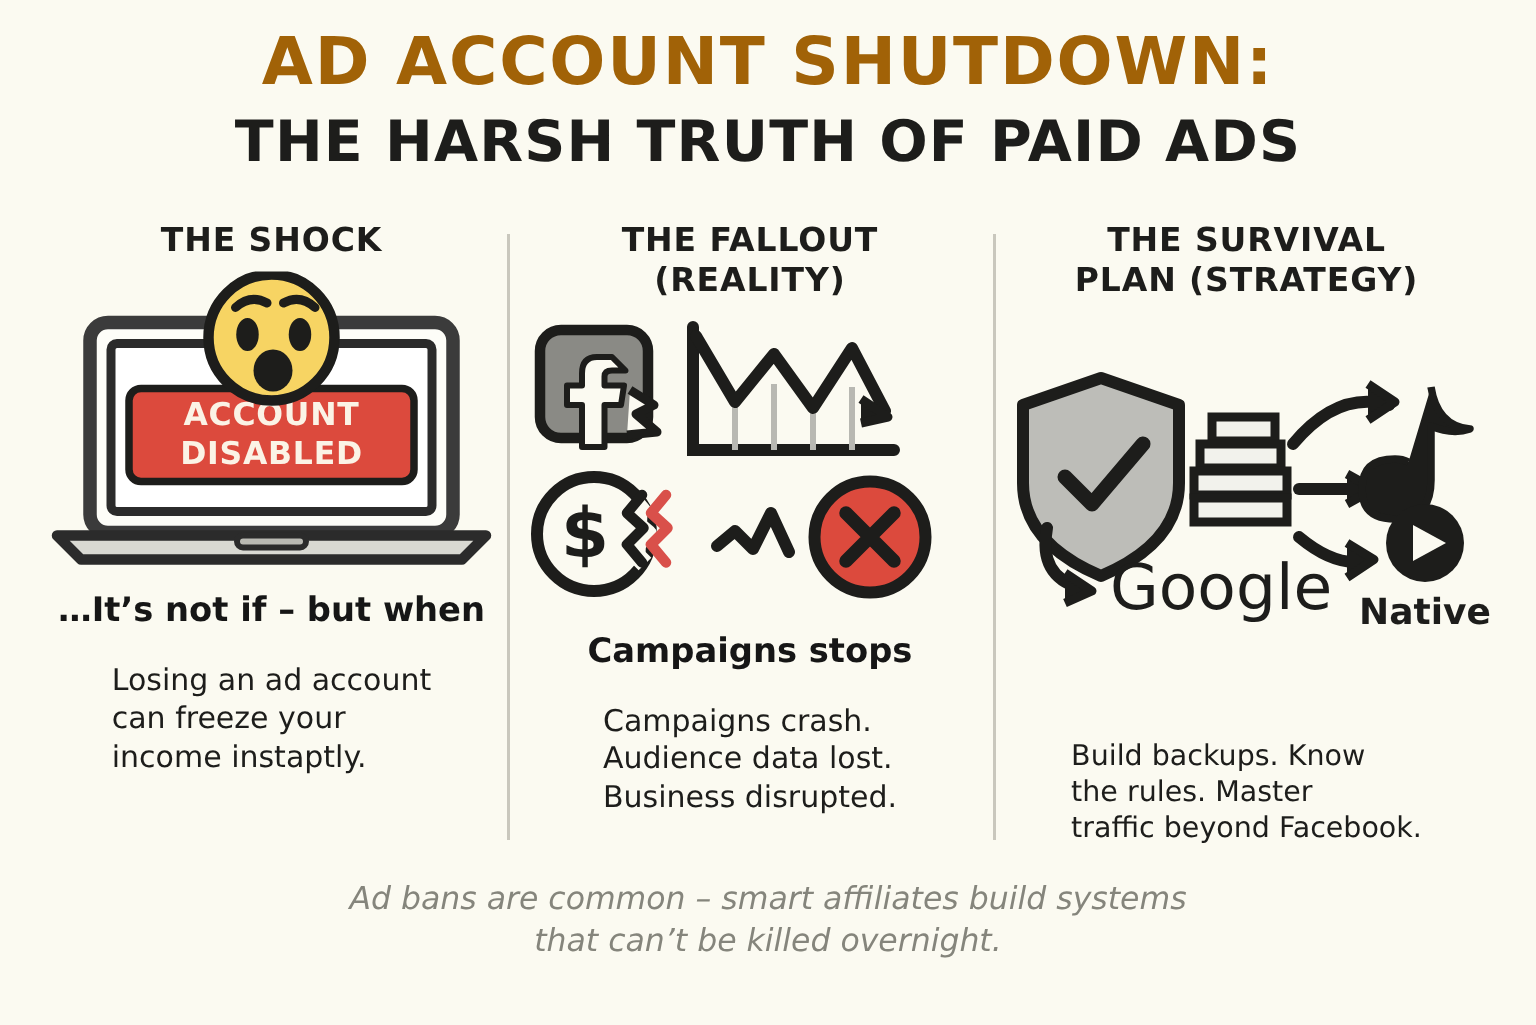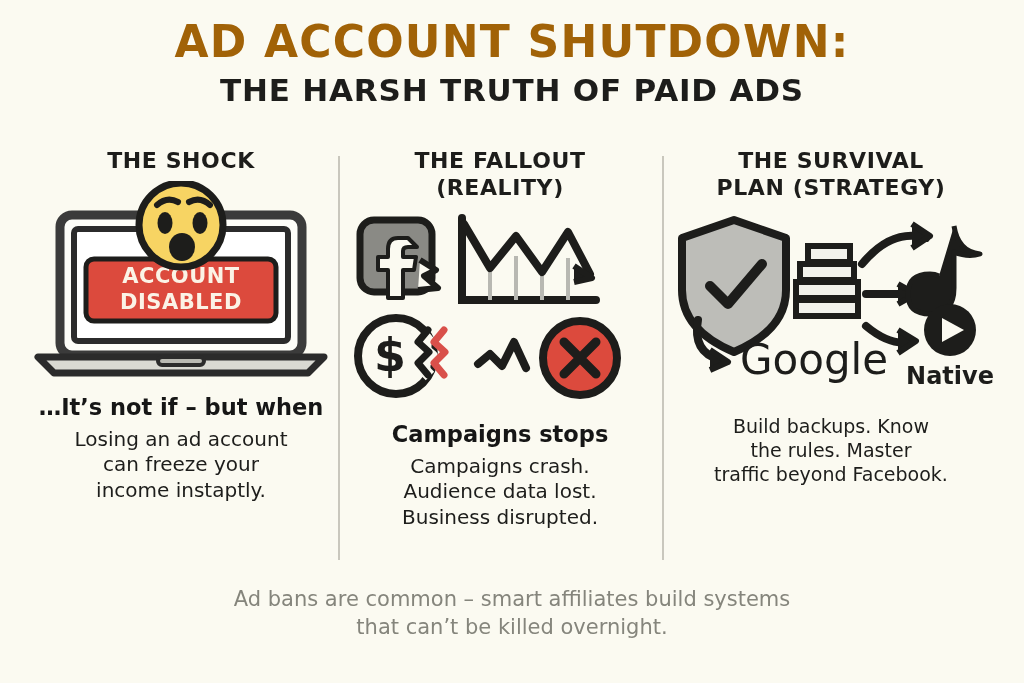--- a/index.html
+++ b/index.html
@@ -31,21 +31,21 @@
     font-family: "DejaVu Sans", sans-serif;
     font-size: 44px;
     font-weight: bold;
     letter-spacing: 1.2px;
     color: #a16207;
     line-height: 1.08;
     text-transform: uppercase;
   }
   .title-sub {
     font-family: "DejaVu Sans", sans-serif;
-    font-size: 31px;
+    font-size: 38px;
     font-weight: bold;
     letter-spacing: 0.8px;
     color: #1d1d1b;
     margin-top: 6px;
     text-transform: uppercase;
   }
 
   
   .columns {
     position: absolute;
@@ -58,21 +58,21 @@
   }
   .col {
     position: relative;
     flex: 1 1 0;
     display: flex;
     flex-direction: column;
     align-items: center;
   }
   .col-1 { flex: 0 0 314px; }
   .col-2 { flex: 0 0 324px; }
-  .col-3 { flex: 0 0 338px; }
+  .col-3 { flex: 0 0 338px; gap: 32px; }
 
   .divider {
     position: absolute;
     top: 14px;
     width: 2px;
     height: 404px;
     background: #c9c7bd;
   }
   .divider.d1 { left: 314px; }
   .divider.d2 { left: 638px; }
@@ -102,37 +102,37 @@
     font-weight: bold;
     color: #161616;
     text-align: center;
     line-height: 1.15;
     margin-top: 14px;
     white-space: nowrap;
   }
   .body-copy {
     font-size: 20px;
     color: #1d1d1b;
-    text-align: center;
     line-height: 1.28;
-    margin-top: 6px;
+    margin-top: 20px;
     padding: 0 6px;
   }
   .body-copy.tight { font-size: 19px; }
 
   
   .footer {
     position: absolute;
     left: 0;
     top: 586px;
     width: 1024px;
     text-align: center;
     font-size: 21px;
     color: #85857c;
     line-height: 1.32;
+    font-style: italic;
   }
 </style>
 </head>
 <body>
 
 <div id="poster">
 
   <div class="title-block">
     <div class="title-main">Ad Account Shutdown:</div>
     <div class="title-sub">The Harsh Truth of Paid Ads</div>

